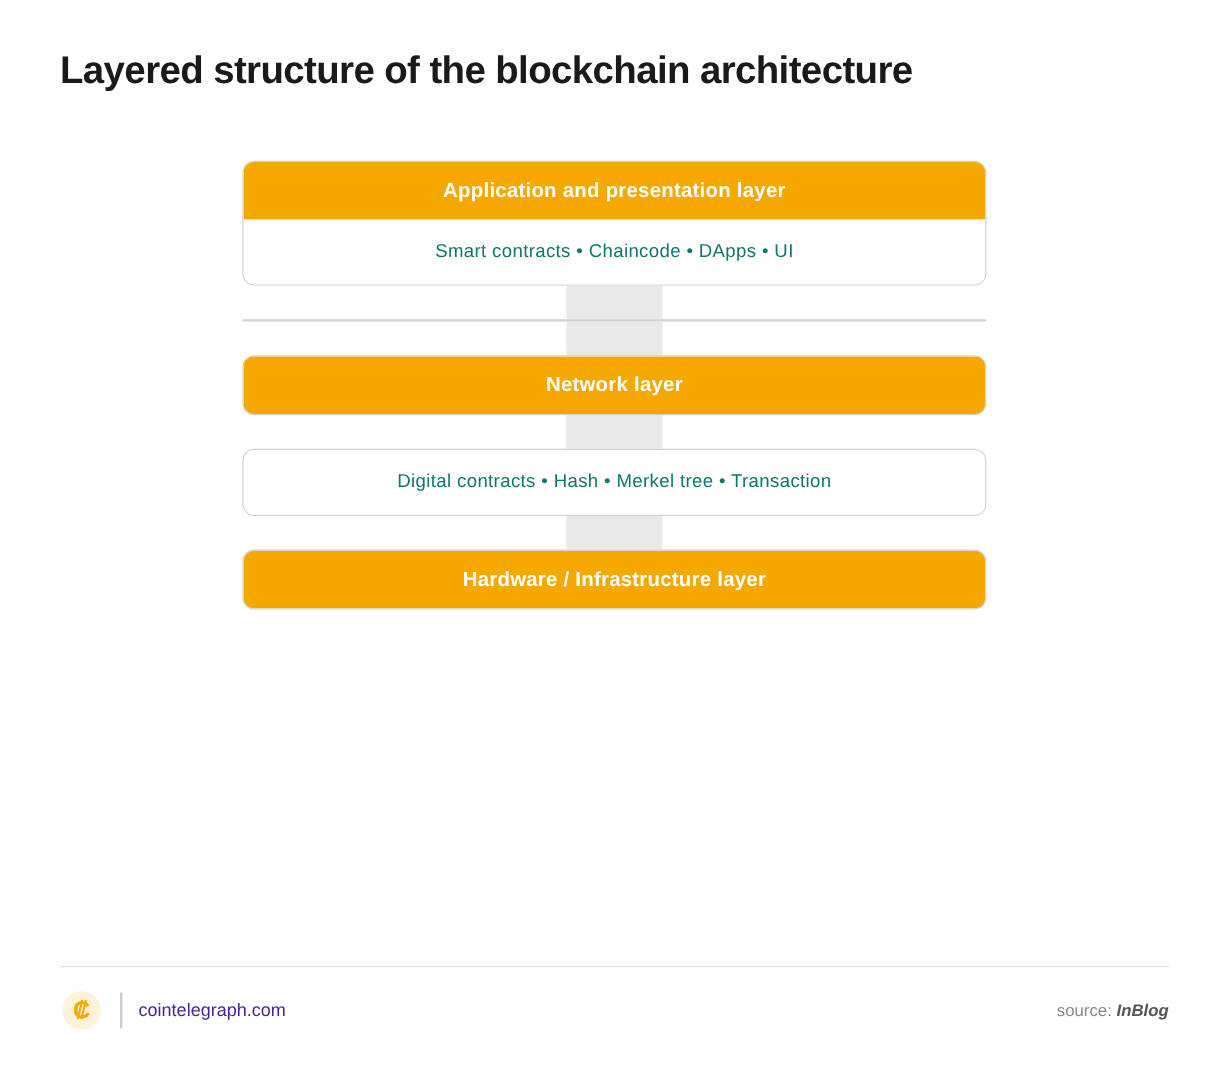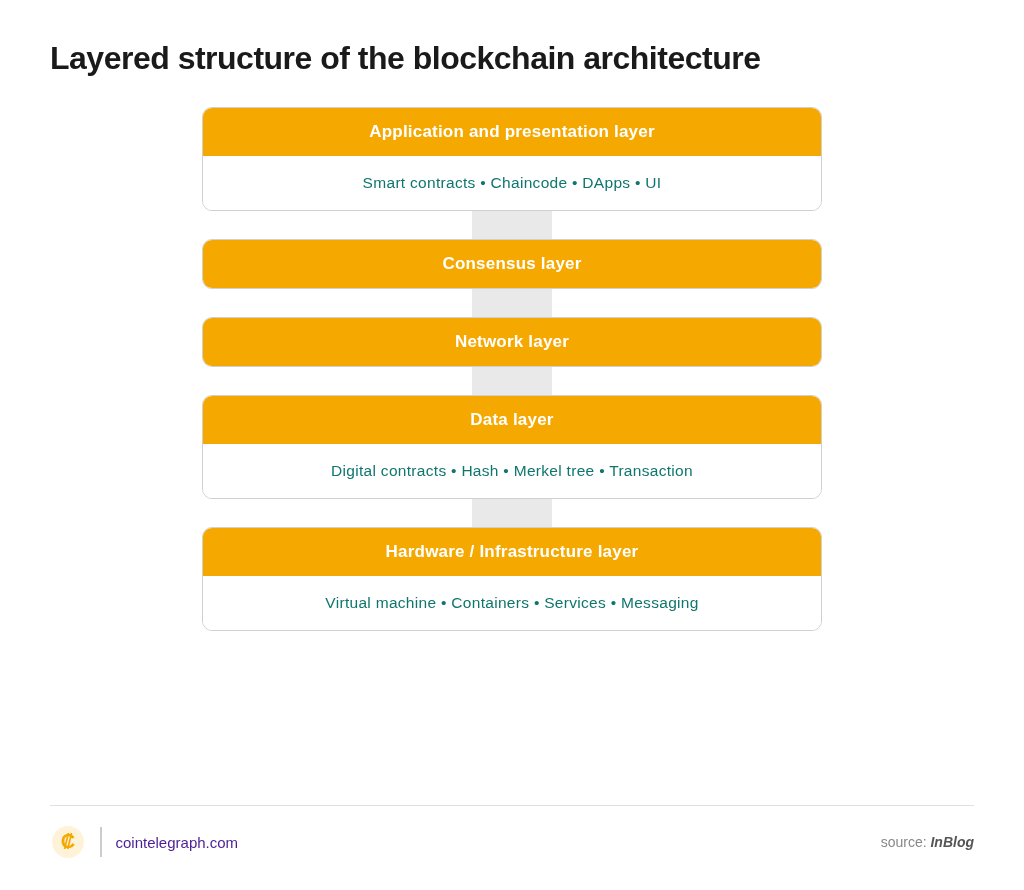--- a/index.html
+++ b/index.html
@@ -15,20 +15,21 @@
       font-family: 'Segoe UI', Arial, sans-serif;
       overflow: hidden;
     }
 
     .page-container {
       width: 1024px;
       height: 890px;
       padding: 40px 50px 30px 50px;
       display: flex;
       flex-direction: column;
+      gap: 27px;
     }
 
     .main-title {
       font-size: 32px;
       font-weight: 800;
       color: #1a1a1a;
       margin-bottom: 30px;
       letter-spacing: -0.5px;
     }
 
@@ -136,52 +137,43 @@
         <span class="layer-header-text">Application and presentation layer</span>
       </div>
       <div class="layer-content">
         <span class="layer-content-text">Smart contracts  •  Chaincode  •  DApps  •  UI</span>
       </div>
     </div>
 
     <div class="connector"></div>
 
     <div class="layer-block">
-      <div class="layer-header">
-        <span class="layer-header-text">Consensus layer</span>
-      </div>
     </div>
 
     <div class="connector"></div>
 
     <div class="layer-block">
       <div class="layer-header">
         <span class="layer-header-text">Network layer</span>
       </div>
     </div>
 
     <div class="connector"></div>
 
     <div class="layer-block">
-      <div class="layer-header">
-        <span class="layer-header-text">Data layer</span>
-      </div>
       <div class="layer-content">
         <span class="layer-content-text">Digital contracts  •  Hash  •  Merkel tree  •  Transaction</span>
       </div>
     </div>
 
     <div class="connector"></div>
 
     <div class="layer-block">
       <div class="layer-header">
         <span class="layer-header-text">Hardware / Infrastructure layer</span>
-      </div>
-      <div class="layer-content">
-        <span class="layer-content-text">Virtual machine  •  Containers  •  Services  •  Messaging</span>
       </div>
     </div>
 
   </div>
 
   <div class="footer">
     <div class="footer-left">
 
       <svg class="footer-logo" viewBox="0 0 36 36" xmlns="http://www.w3.org/2000/svg">
         <circle cx="18" cy="18" r="16" fill="#F5A800" opacity="0.15"></circle>

